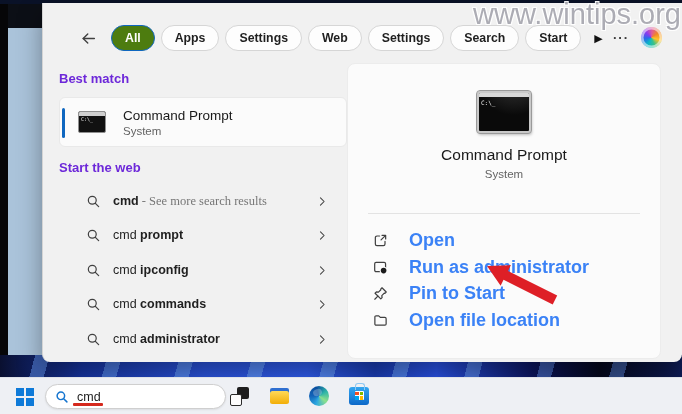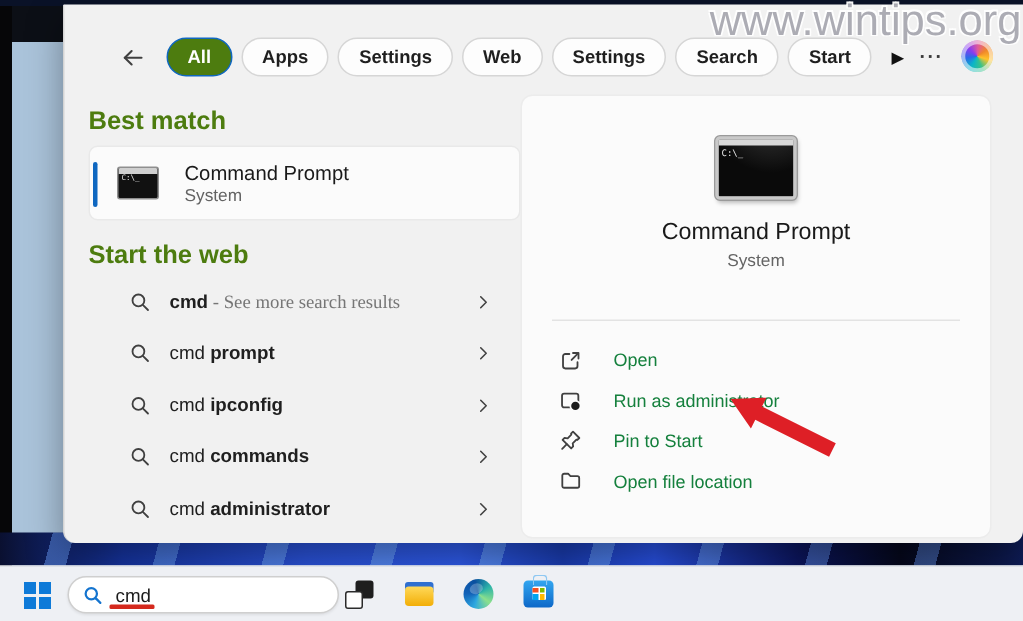--- a/index.html
+++ b/index.html
@@ -51,21 +51,21 @@
   .top-right-controls { position: absolute; right: 20px; top: 24px; display: flex; align-items: center; gap: 12px; }
   .dots { font-size: 13px; letter-spacing: 1px; color: #3a3a3a; font-weight: bold; cursor: pointer; }
   .copilot {
     width: 21px; height: 21px; border-radius: 50%; cursor: pointer;
     background: conic-gradient(from 210deg, #0ab5c8, #2a6ae8, #8a3af0, #e05a9a, #f0862a, #ffc22a, #38c28a, #0ab5c8);
     box-shadow: inset 0 0 0 2.5px rgba(255,255,255,.55);
   }
 
   
   .left-col { position: absolute; left: 16px; top: 68px; width: 288px; }
-  .section-title { font-size: 17px; font-weight: bold; color: #4d7c0f; height: 16px; }
+  .section-title { font-size: 13px; font-weight: bold; color: #6d28d9; height: 16px; }
   .best-card {
     position: relative; margin-top: 10px; height: 50px; background: #fbfbfb;
     border: 1px solid #e9e9e9; border-radius: 6px; display: flex; align-items: center; cursor: pointer;
   }
   .sel-bar { position: absolute; left: 2px; top: 10px; width: 3px; height: 30px; border-radius: 2px; background: #0f67c0; }
   .cmd-icon-sm {
     width: 28px; height: 22px; margin-left: 18px; border-radius: 2px;
     background: #111; border: 1px solid #8f8f8f; position: relative; overflow: hidden; flex: none;
   }
   .cmd-icon-sm::before { content: ""; position: absolute; left: 0; top: 0; right: 0; height: 3.5px; background: #cfcfcf; }
@@ -94,21 +94,21 @@
     box-shadow: 1px 2px 3px rgba(0,0,0,.25);
   }
   .cmd-icon-lg::before { content: ""; position: absolute; left: 0; top: 0; right: 0; height: 4px; background: #d8d8d8; }
   .cmd-icon-lg::after { content: "C:\\_"; position: absolute; left: 2px; top: 6px; color: #ededed; font-size: 6px; font-family: "DejaVu Sans Mono", monospace; }
   .pv-title { margin-top: 13px; text-align: center; font-size: 15.5px; color: #191919; }
   .pv-sub { margin-top: 4px; text-align: center; font-size: 11.5px; color: #646464; }
   .pv-divider { position: absolute; left: 20px; right: 20px; top: 149px; border-top: 1px solid #e3e3e3; }
   .actions { position: absolute; left: 0; right: 0; top: 163px; }
   .action-row { height: 26.8px; display: flex; align-items: center; padding-left: 24px; cursor: pointer; }
   .action-ico { width: 16px; height: 16px; flex: none; display: flex; align-items: center; justify-content: center; }
-  .action-label { margin-left: 21px; font-size: 12px; color: #15803d; }
+  .action-label { margin-left: 21px; font-size: 18px; color: #3b82f6; font-weight: bold; }
 
   
   .taskbar {
     position: absolute; left: 0; bottom: 0; width: 682px; height: 37px;
     background: #eef0f4; border-top: 1px solid #dfe2e8;
   }
   .start-btn { position: absolute; left: 16px; top: 10px; width: 17px; height: 17px; display: grid; grid-template-columns: 8px 8px; grid-template-rows: 8px 8px; gap: 1.5px; cursor: pointer; }
   .start-btn i { background: #0e7ad8; }
   .tb-search {
     position: absolute; left: 45px; top: 6px; width: 181px; height: 25px;

